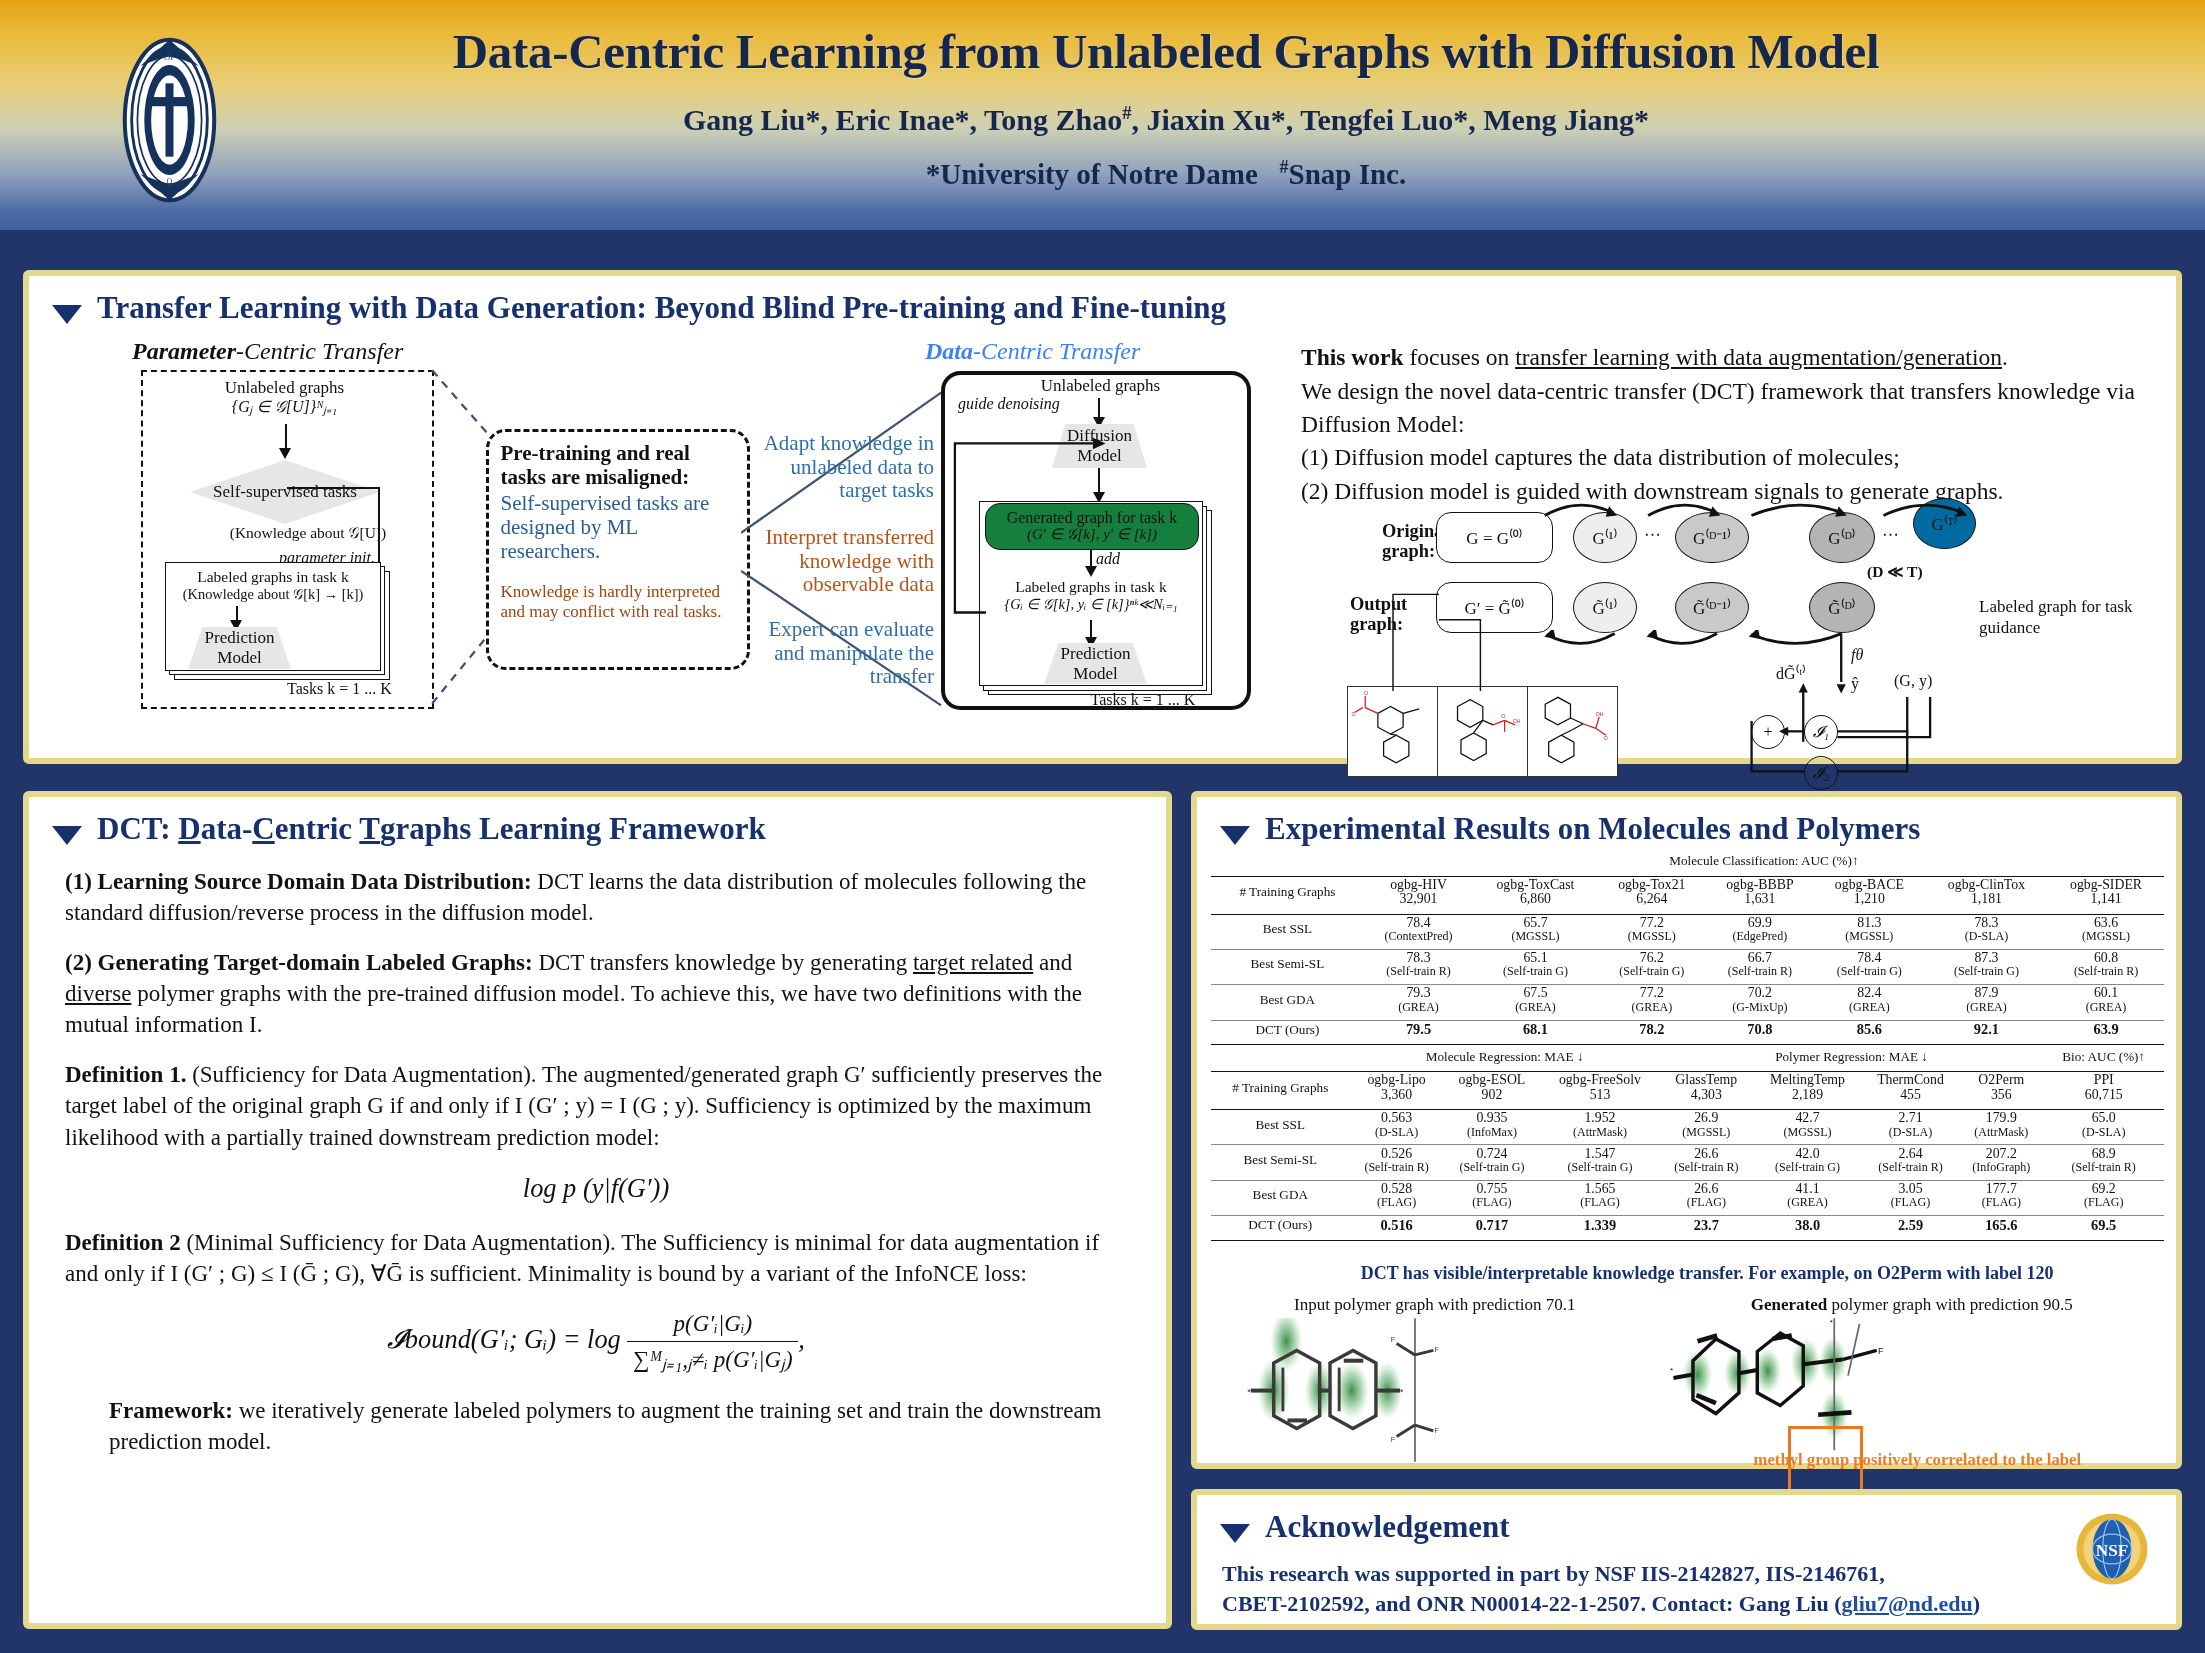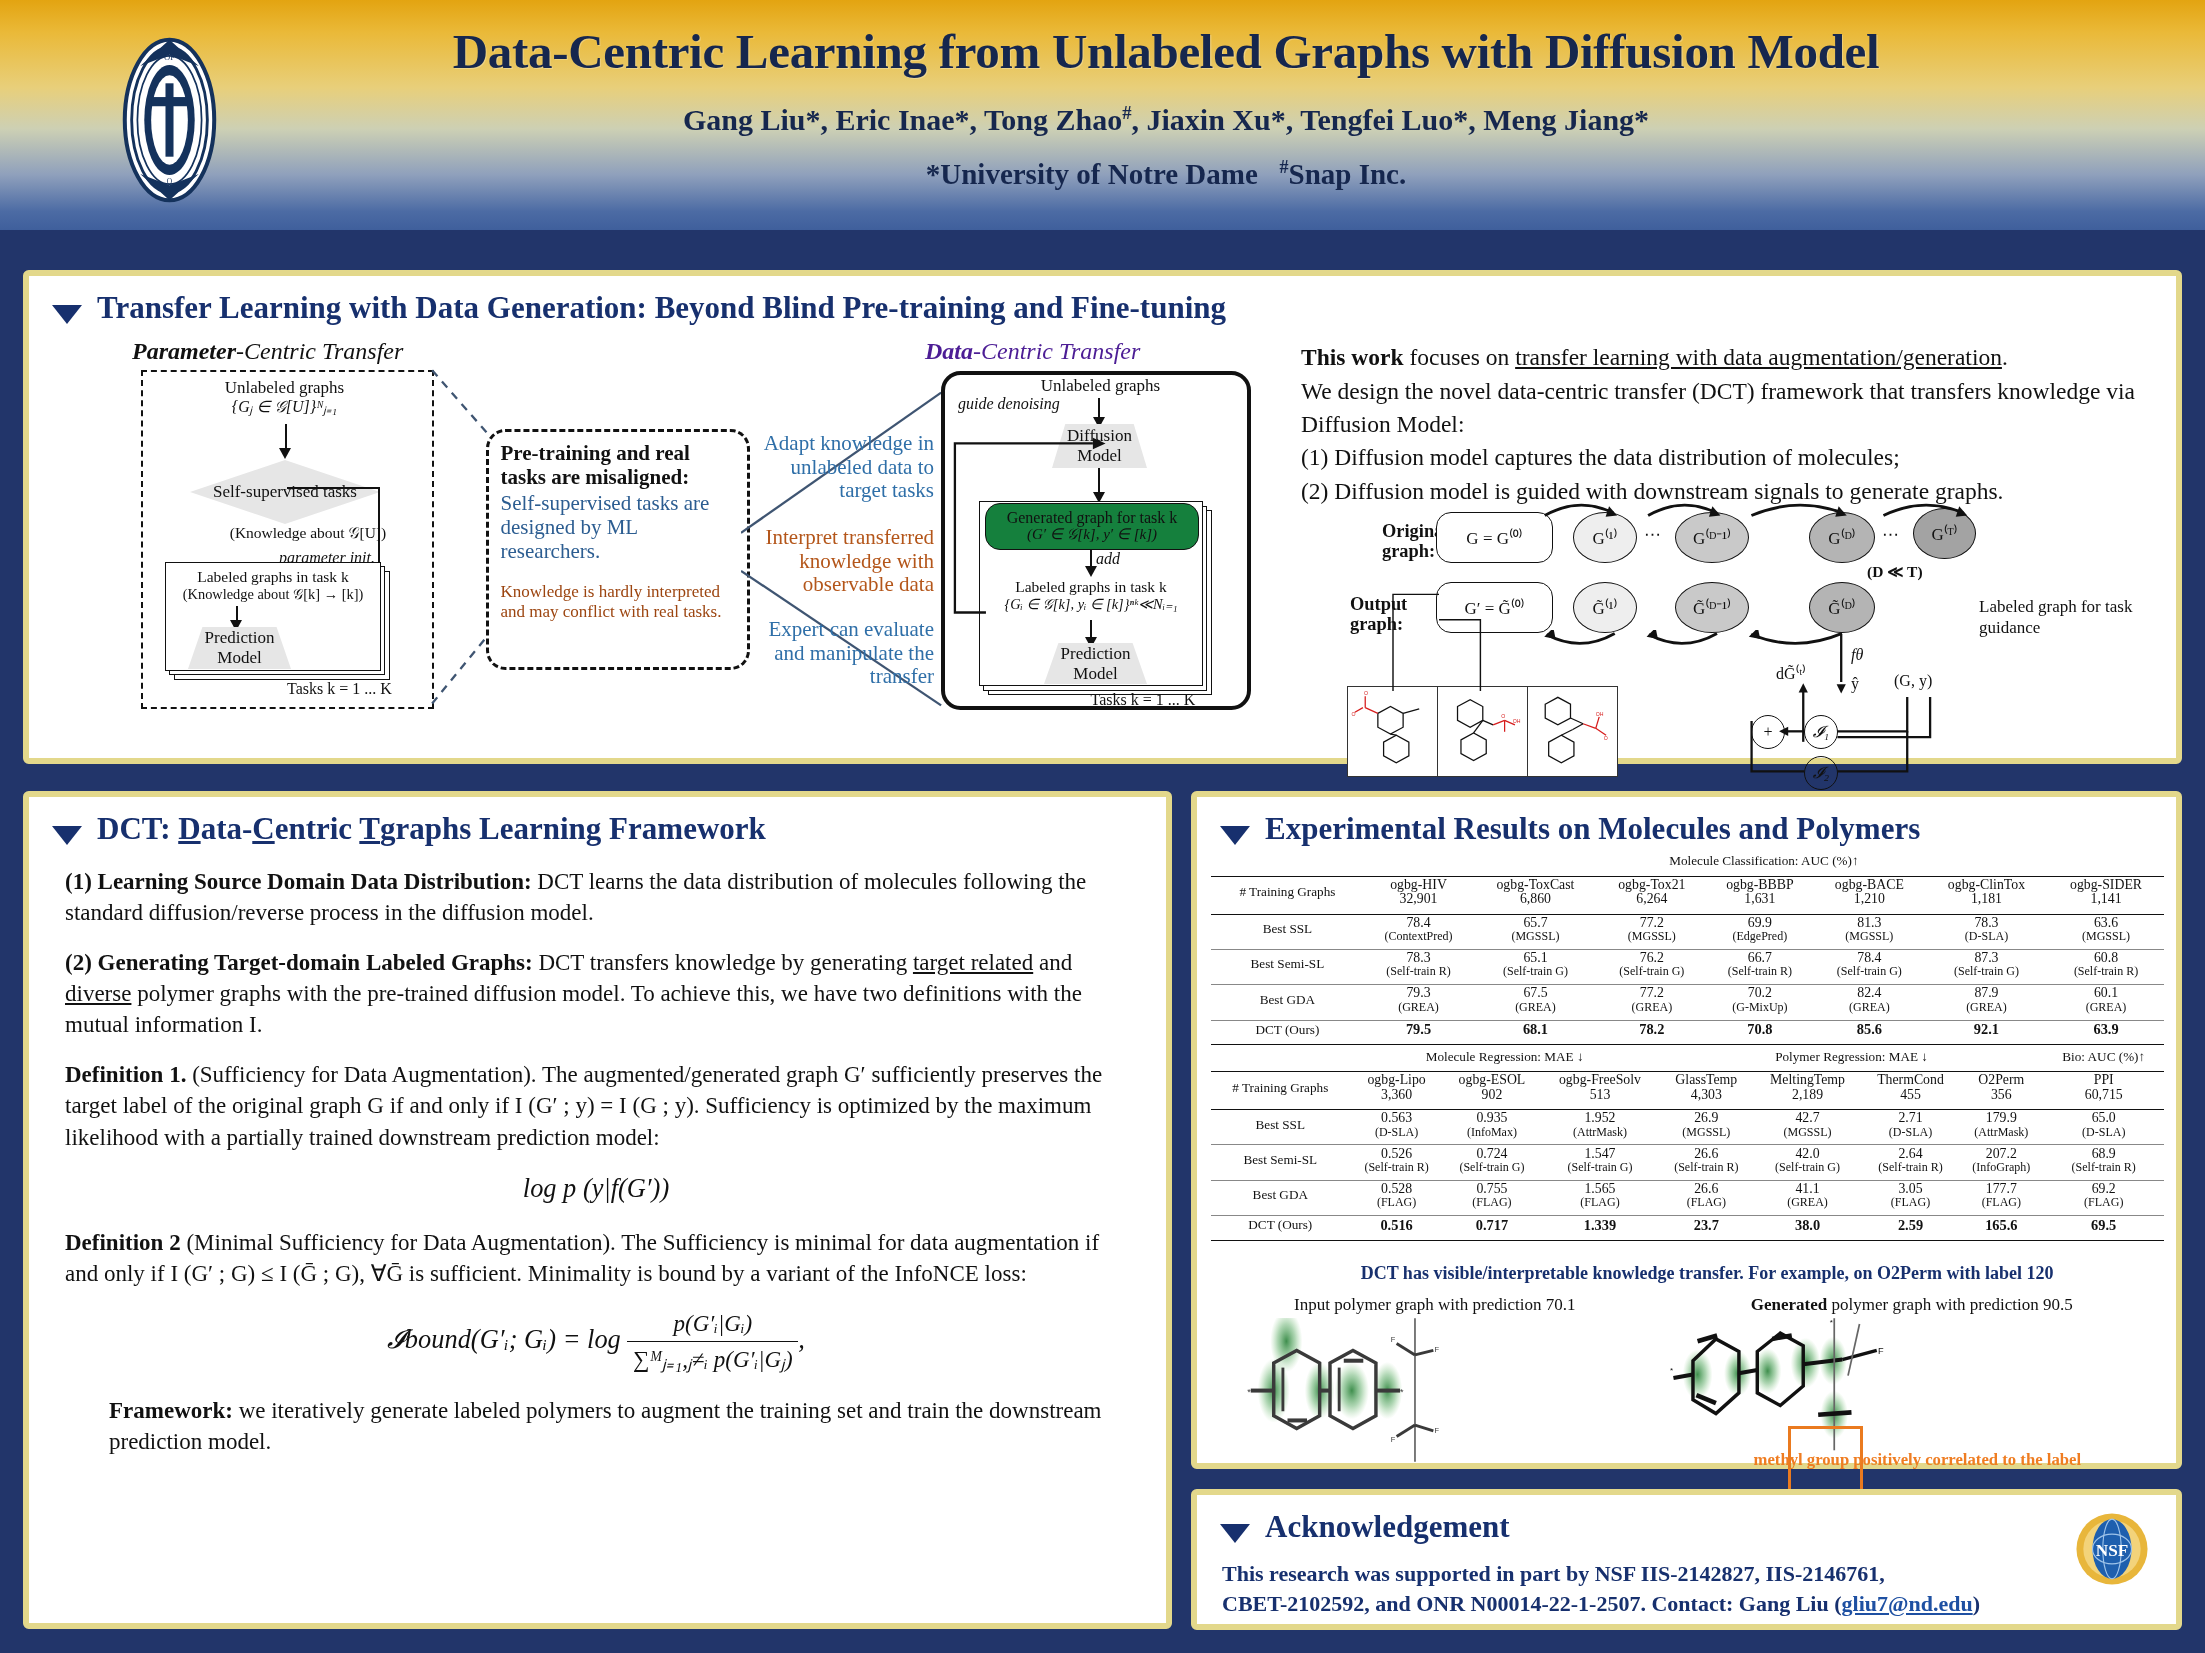--- a/index.html
+++ b/index.html
@@ -52,21 +52,21 @@
   #panel-ack{left:1191px;top:1489px;width:991px;height:141px;}
 
   
   .top-body{position:absolute;left:0;top:55px;width:100%;height:432px;}
 
   .sec-label{
     position:absolute;font-size:24px;font-style:italic;font-weight:bold;color:#111;
   }
   .sec-label .rom{font-style:italic;font-weight:normal;}
   #lbl-param{left:103px;top:6.9px;}
-  #lbl-data{left:896px;top:6.9px;color:#4c1d95;}
+  #lbl-data{left:896px;top:6.9px;color:#3b82f6;}
 
   
   .dash-box{
     position:absolute;border:2.9px dashed #111;box-sizing:border-box;background:transparent;
   }
   #pc-box{left:112px;top:39px;width:293px;height:339px;}
 
   .dbx-text{position:absolute;font-size:17px;color:#111;text-align:center;line-height:1.18;}
   .mono-it{font-style:italic;}
 
@@ -346,21 +346,21 @@
             <span>G⁽¹⁾</span>
           </div>
         <div class="chain-lbl" style="left:294px;top:30px;border:none;font-weight:normal;font-size:17px;">⋯</div>
         <div class="node-el" style="left:325px;top:16px;width:72px;height:49px;background:#c9c9c9;">
             <span>G⁽ᴰ⁻¹⁾</span>
           </div>
         <div class="node-el" style="left:459px;top:16px;width:64px;height:49px;background:#b4b4b4;">
             <span>G⁽ᴰ⁾</span>
           </div>
         <div class="chain-lbl" style="left:532px;top:30px;font-weight:normal;font-size:17px;">⋯</div>
-        <div class="node-el" style="left:563px;top:12px;width:61px;height:49px;background:#a3a3a3;">
+        <div class="node-el" style="left:563px;top:2px;width:61px;height:49px;background:#0369a1;">
             <span>G⁽ᵀ⁾</span>
           </div>
         <div class="chain-lbl" style="left:517px;top:67px;font-weight:bold;font-size:15.5px;">(D ≪ T)</div>
 
         <svg style="position:absolute;left:80px;top:0px;width:574px;height:23px;" viewBox="0 0 1000 40" width="574" height="23">
           <path d="M200 34 Q 260 0 320 30" fill="none" stroke="#111" stroke-width="5"></path>
             <polygon points="312,18 326,34 306,36" fill="#111"></polygon>
           <path d="M380 34 Q 440 0 500 30" fill="none" stroke="#111" stroke-width="5"></path>
             <polygon points="492,18 506,34 486,36" fill="#111"></polygon>
           <path d="M560 34 Q 640 0 720 30" fill="none" stroke="#111" stroke-width="5"></path>

